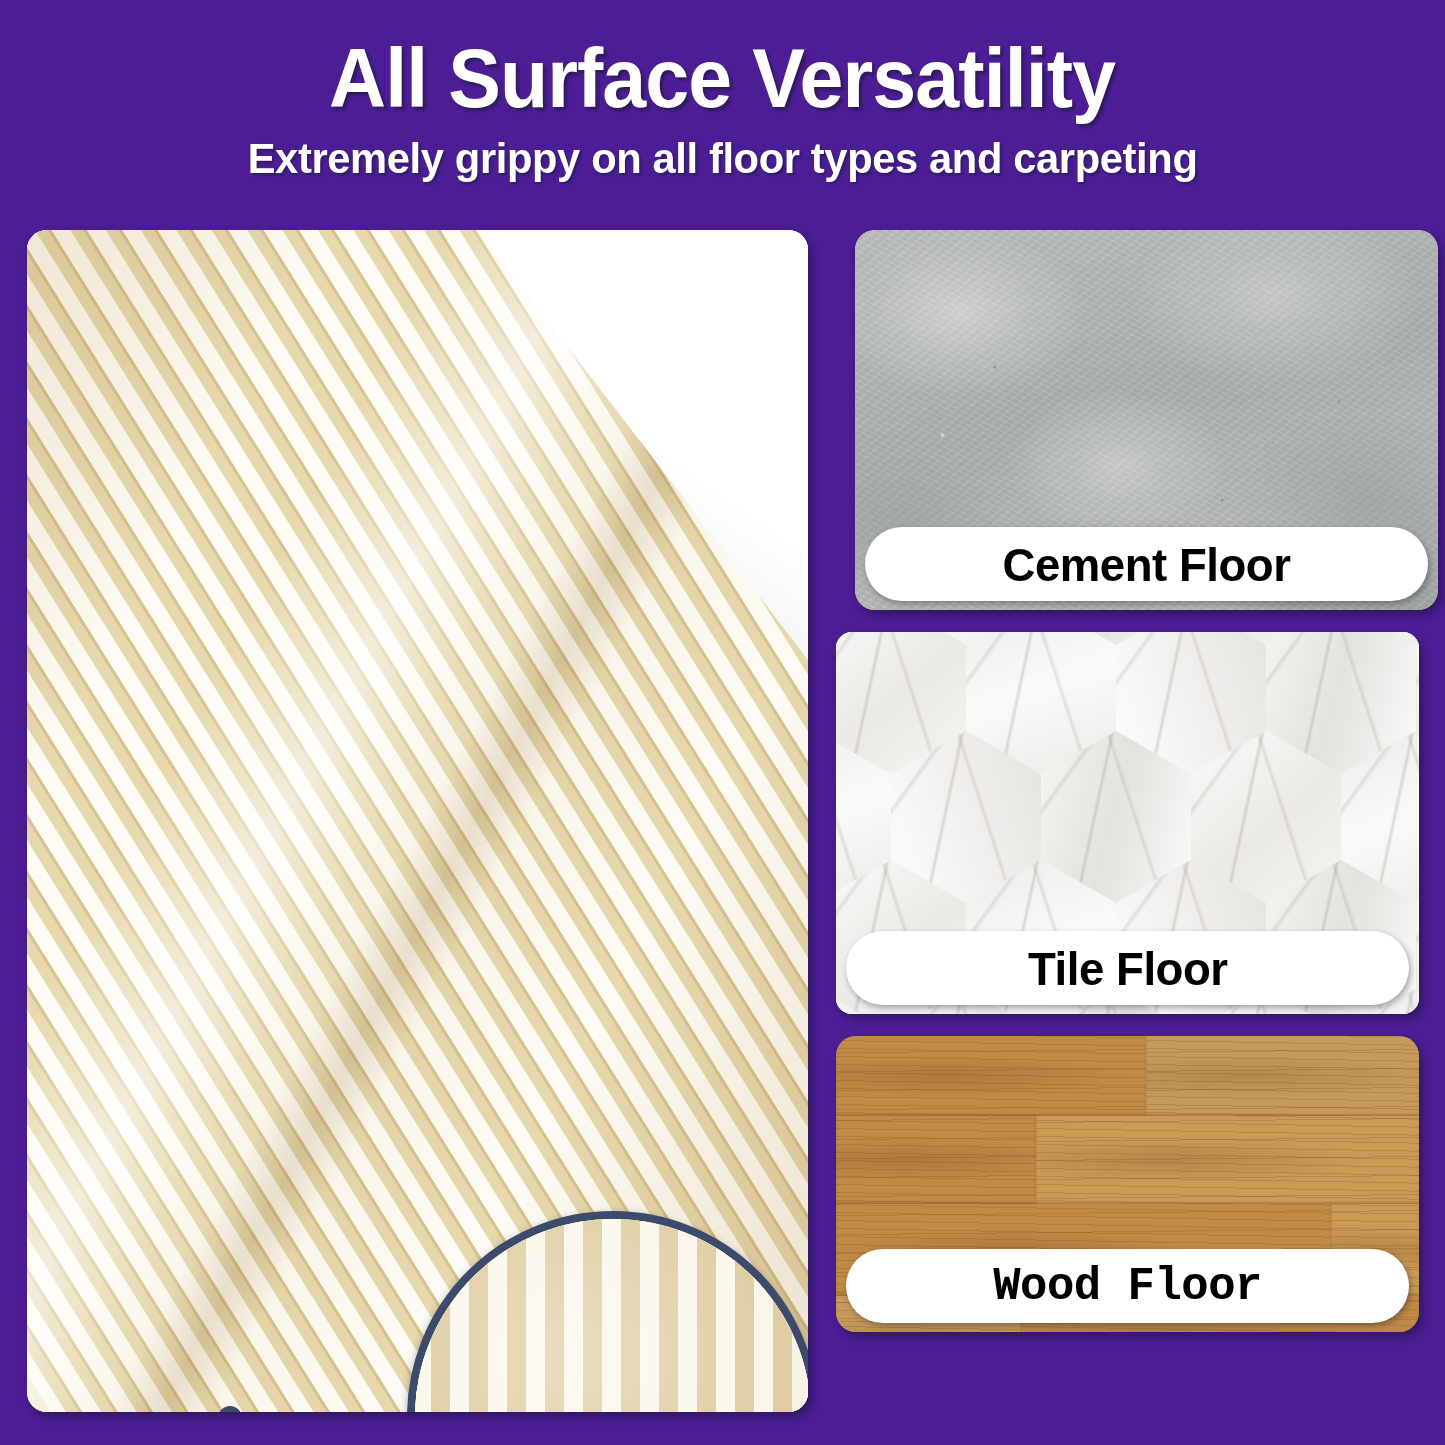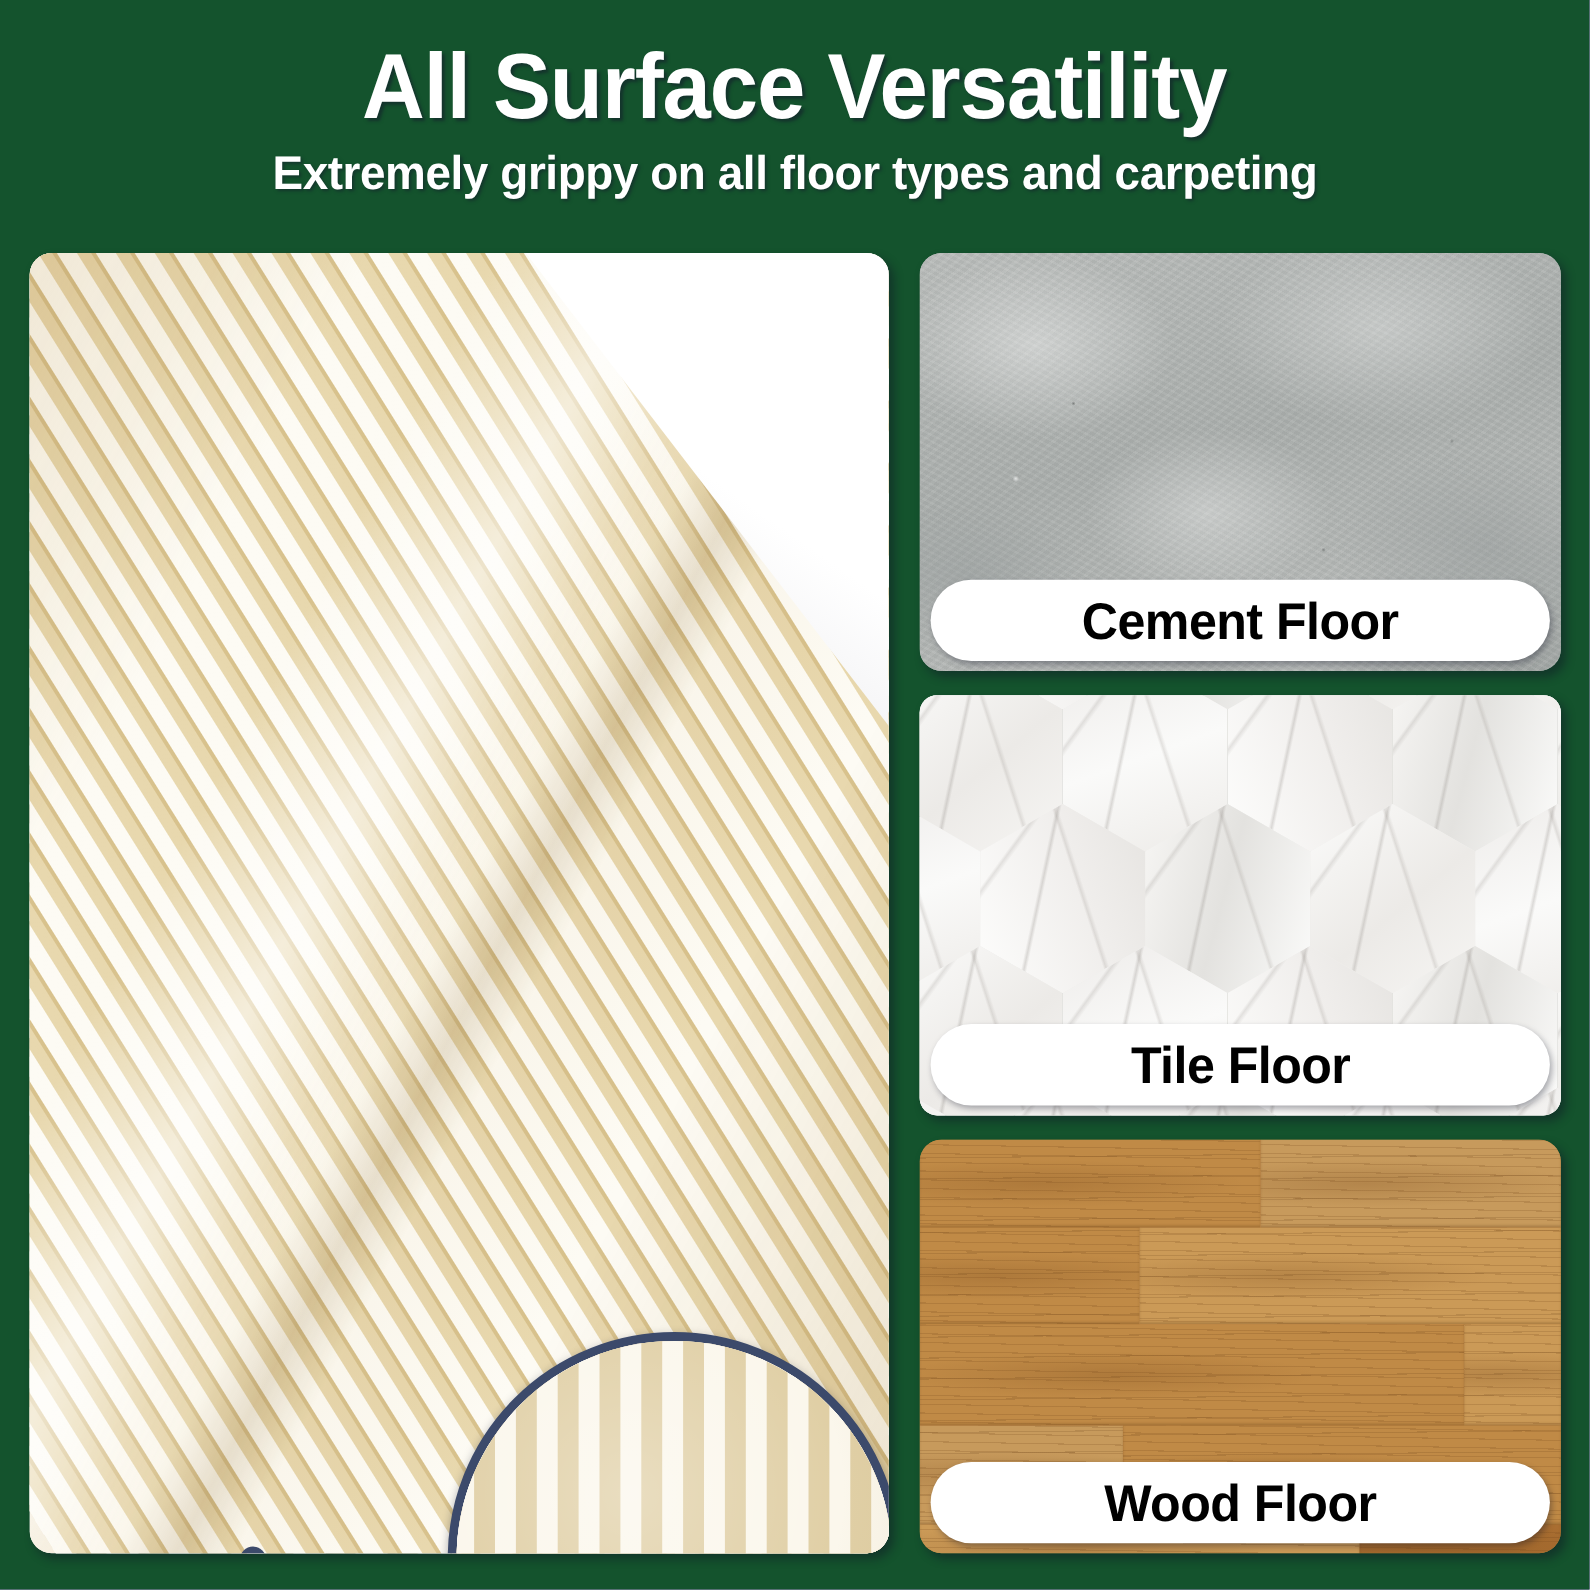--- a/index.html
+++ b/index.html
@@ -7,21 +7,21 @@
   html, body {
     width:1445px; height:1445px;
     overflow:hidden;
     background:#42516f;
     font-family:"Liberation Sans", sans-serif;
   }
 
   #stage {
     position:relative;
     width:1445px; height:1445px;
-    background:#14532d;
+    background:#4c1d95;
   }
 
   
   .header {
     position:absolute;
     left:0; top:0; width:1445px; height:225px;
     display:flex; flex-direction:column;
     align-items:center; justify-content:flex-start;
     padding-top:36px;
   }
@@ -55,23 +55,23 @@
   }
 
   
   #main-card {
     left:27px; top:230px;
     width:781px; height:1182px;
     background:#ffffff;
   }
 
   
-  #cement-card { left:836px; top:230px;  width:583px; height:380px; }
+  #cement-card { left:855px; top:230px;  width:583px; height:380px; }
   #tile-card   { left:836px; top:632px;  width:583px; height:382px;border-radius:16px; }
-  #wood-card   { left:836px; top:1036px; width:583px; height:376px; }
+  #wood-card   { left:836px; top:1036px; width:583px; height:296px;font-family:Liberation Mono, monospace; }
 
   
   .pad-photo {
     position:absolute; inset:0;
     background:
       
       linear-gradient(218deg,
         rgba(255,255,255,0) 0%,
         rgba(255,255,255,0) 33%,
         rgba(252,252,253,0.0) 33.5%,

